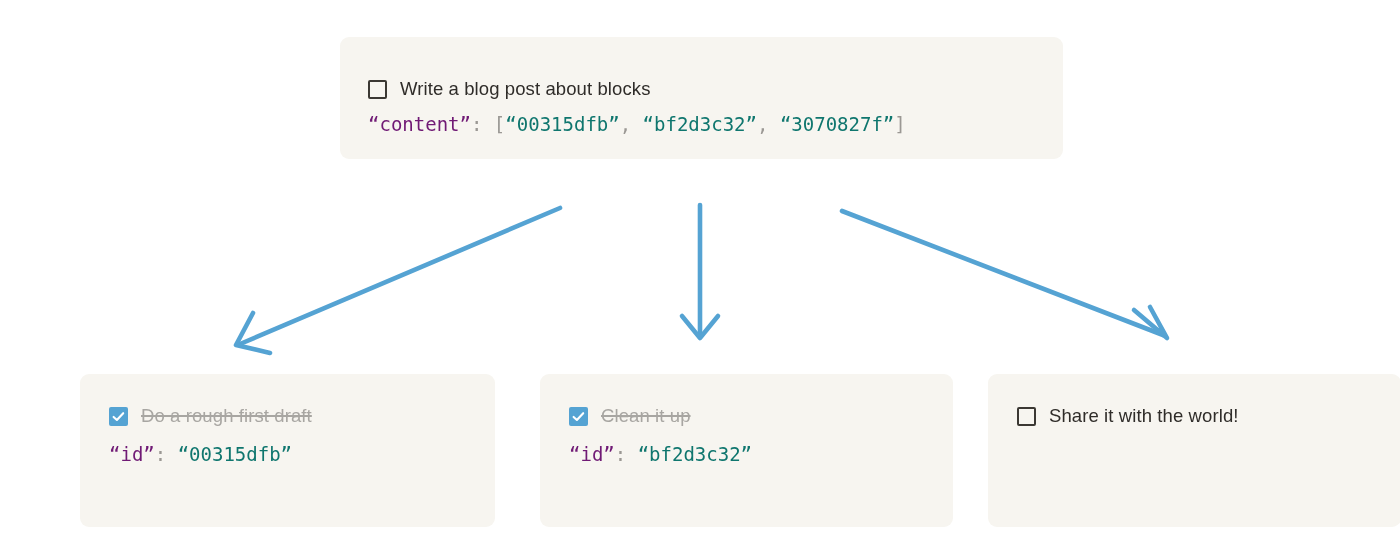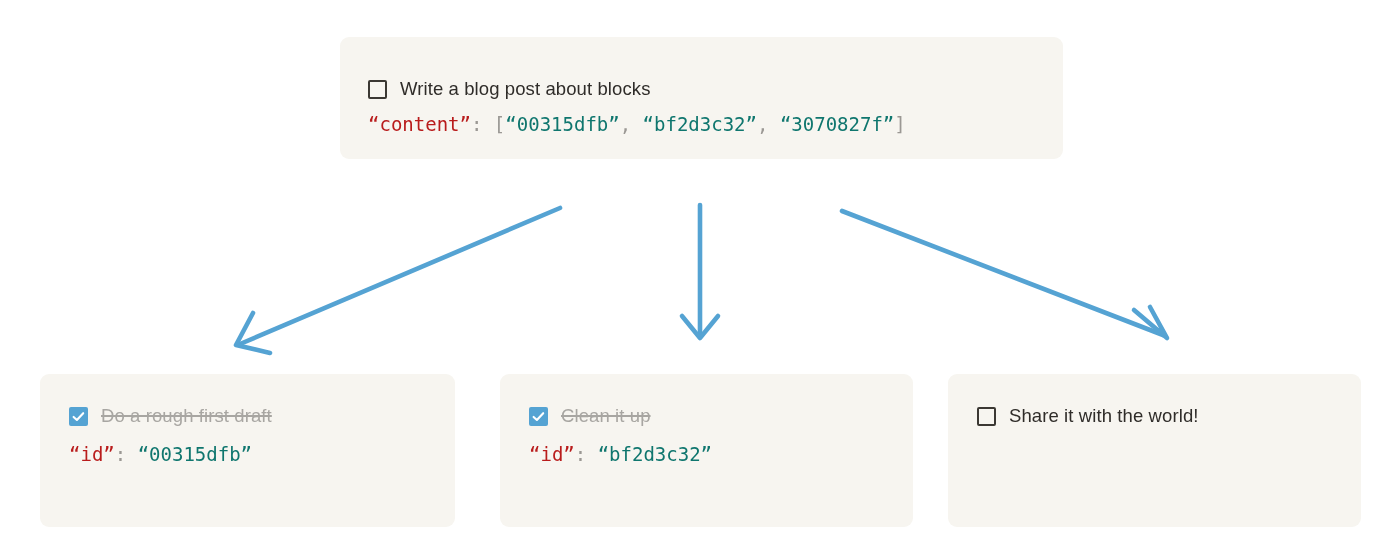--- a/index.html
+++ b/index.html
@@ -44,20 +44,21 @@
     top: 37px;
     width: 723px;
     height: 122px;
     padding: 40px 28px 0 28px;
   }
 
   .card-child {
     top: 374px;
     height: 153px;
     padding: 30px 0 0 0;
+    margin-left: 40px;
   }
 
   .card-child-1 { left: 40px;  width: 415px; }
   .card-child-2 { left: 500px; width: 413px; }
   .card-child-3 { left: 948px; width: 413px; }
 
   .card-child .row-title,
   .card-child .row-json {
     padding-left: 29px;
   }
@@ -116,21 +117,21 @@
     font-family: "DejaVu Sans Mono", monospace;
     font-size: 19px;
     line-height: 26px;
     white-space: nowrap;
   }
 
   .card-child .row-json {
     margin-top: 13px;
   }
 
-  .jkey  { color: #b91c1c; text-align: center; }
+  .jkey  { color: #701a75; text-align: center; }
   .jpunc { color: #9b9894; }
   .jval  { color: #0f766e; }
 </style>
 </head>
 <body>
 
 <div class="canvas">
 
   <svg class="arrows" viewBox="0 0 1400 544" width="1400" height="544">
     <g fill="none" stroke="#55a3d3" stroke-width="4.6" stroke-linecap="round" stroke-linejoin="round">

